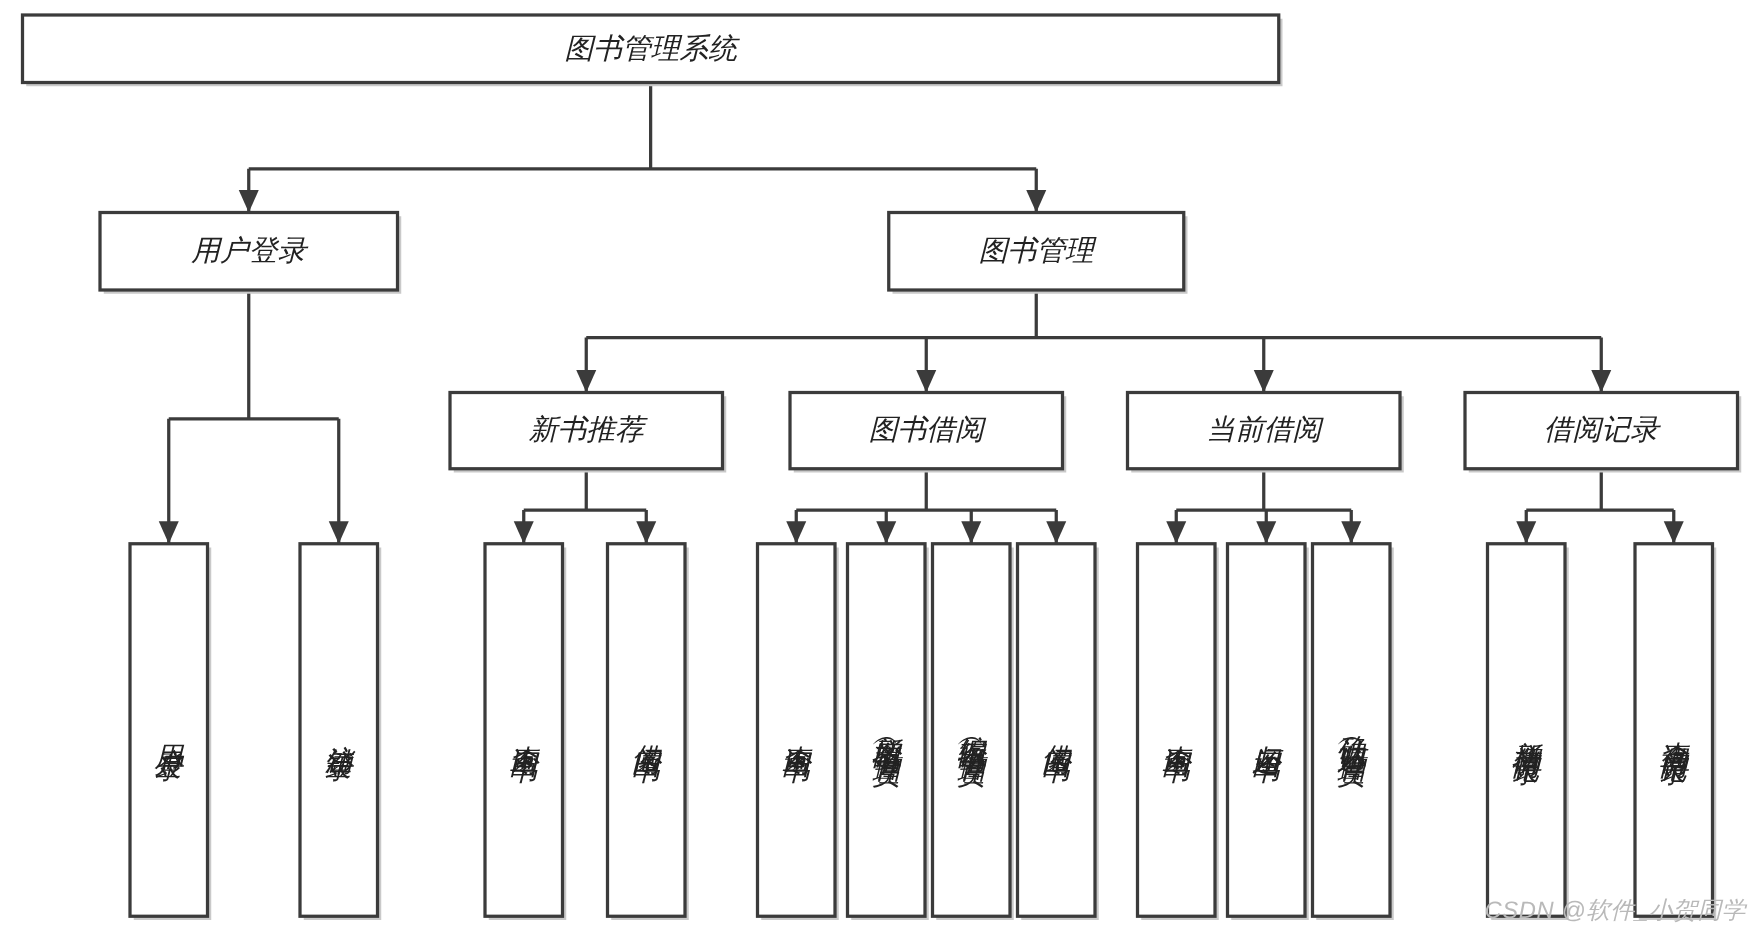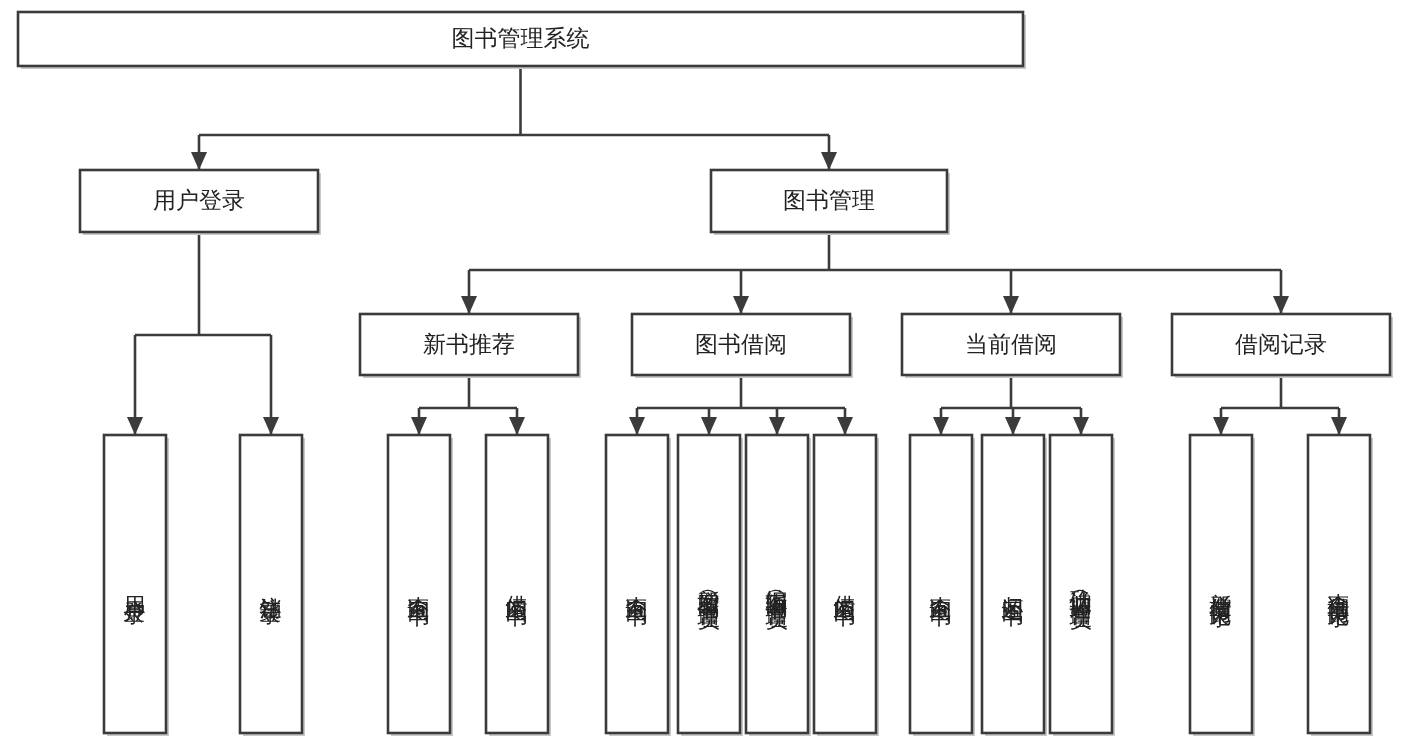--- a/index.html
+++ b/index.html
@@ -1,20 +1,20 @@
 <!DOCTYPE html>
 <html><head>
 <meta charset="utf-8">
 <style>
   html,body{margin:0;padding:0;background:#ffffff;}
   body{
     font-family:"Liberation Sans","DejaVu Sans",sans-serif;
     width:1405px;height:747px;overflow:hidden;position:relative;
   }
-  #diagram-root{position:relative;width:1405px;height:747px;}
+  #diagram-root{position:relative;width:1405px;height:747px;font-style:italic;}
   svg#chart{position:absolute;left:0;top:0;width:1405px;height:747px;display:block;}
 
   .node-box{
     fill:#ffffff;
     stroke:#3b3b3b;
     stroke-width:2.6;
   }
   .node-shadow{fill:#c9c9c9;stroke:none;}
   .connector{
     stroke:#3b3b3b;
@@ -212,13 +212,14 @@
         <div class="leaf-label">确认归还（管理员）</div>
       </div>
       <div class="leaf-label-wrap" style="left: 1190px; top: 435px; width: 62px; height: 298px;">
         <div class="leaf-label">新增借阅记录</div>
       </div>
       <div class="leaf-label-wrap" style="left: 1308px; top: 435px; width: 62px; height: 298px;">
         <div class="leaf-label">查询借阅记录</div>
       </div>
     </div>
 
+  <div class="watermark">CSDN @软件_小贺同学</div>
 </div>
 
 </body></html>

